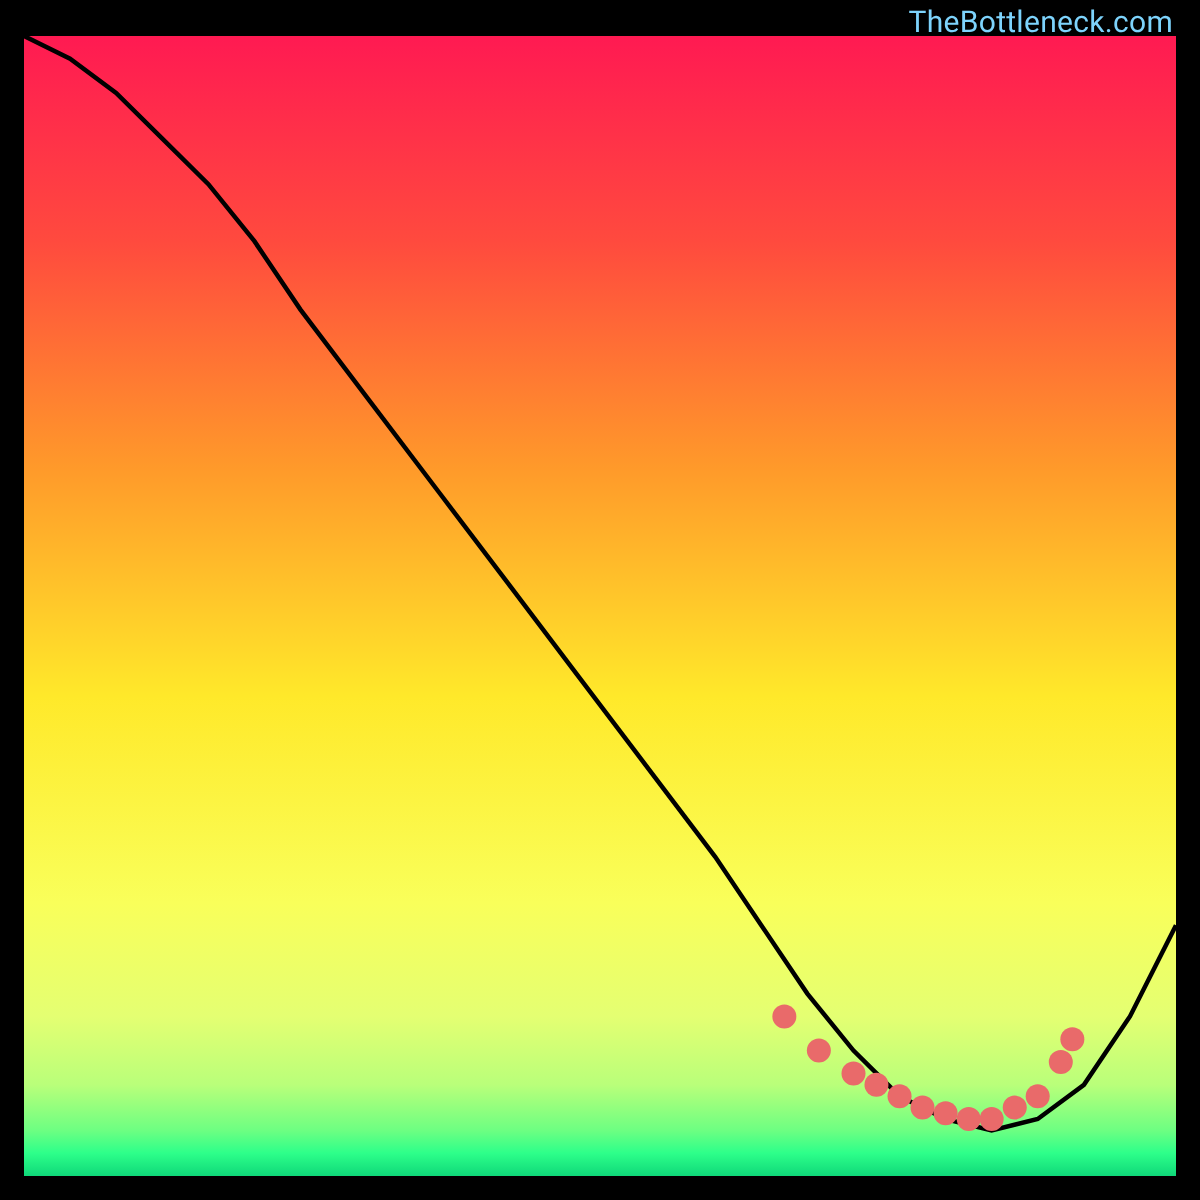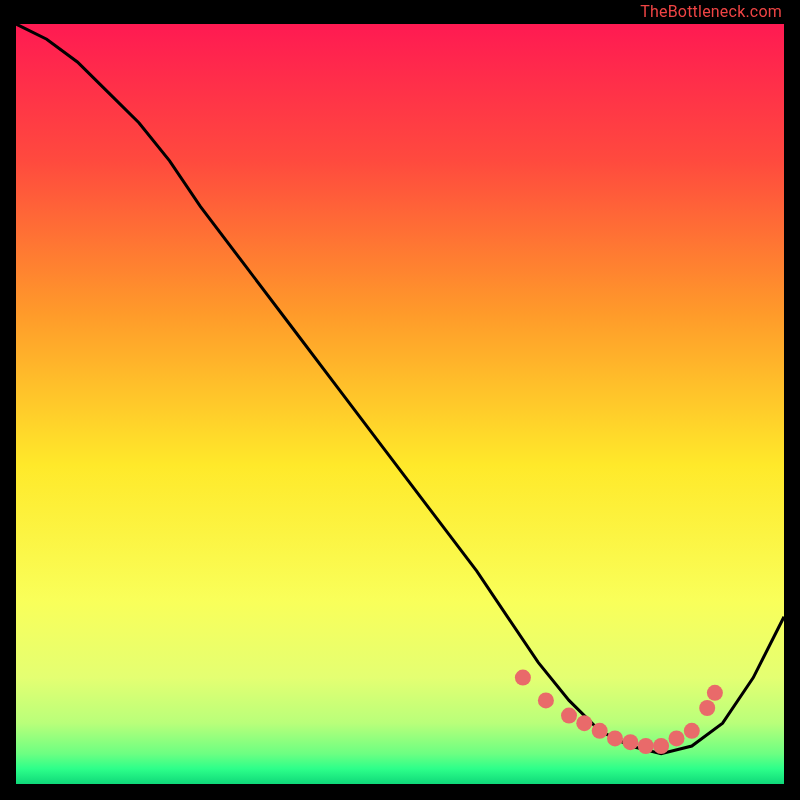--- a/index.html
+++ b/index.html
@@ -39,22 +39,22 @@
     left: 0;
     top: 0;
     width: 768px;
     height: 760px;
     display: block;
   }
   .watermark {
     position: absolute;
     top: 2px;
     right: 18px;
-    color: #ef4444;
-    font-size: 16px;
+    color: #7dd3fc;
+    font-size: 20px;
     letter-spacing: 0.2px;
     user-select: none;
   }
 </style>
 </head>
 <body>
 
 <div class="watermark">TheBottleneck.com</div>
 
 <div class="frame">

